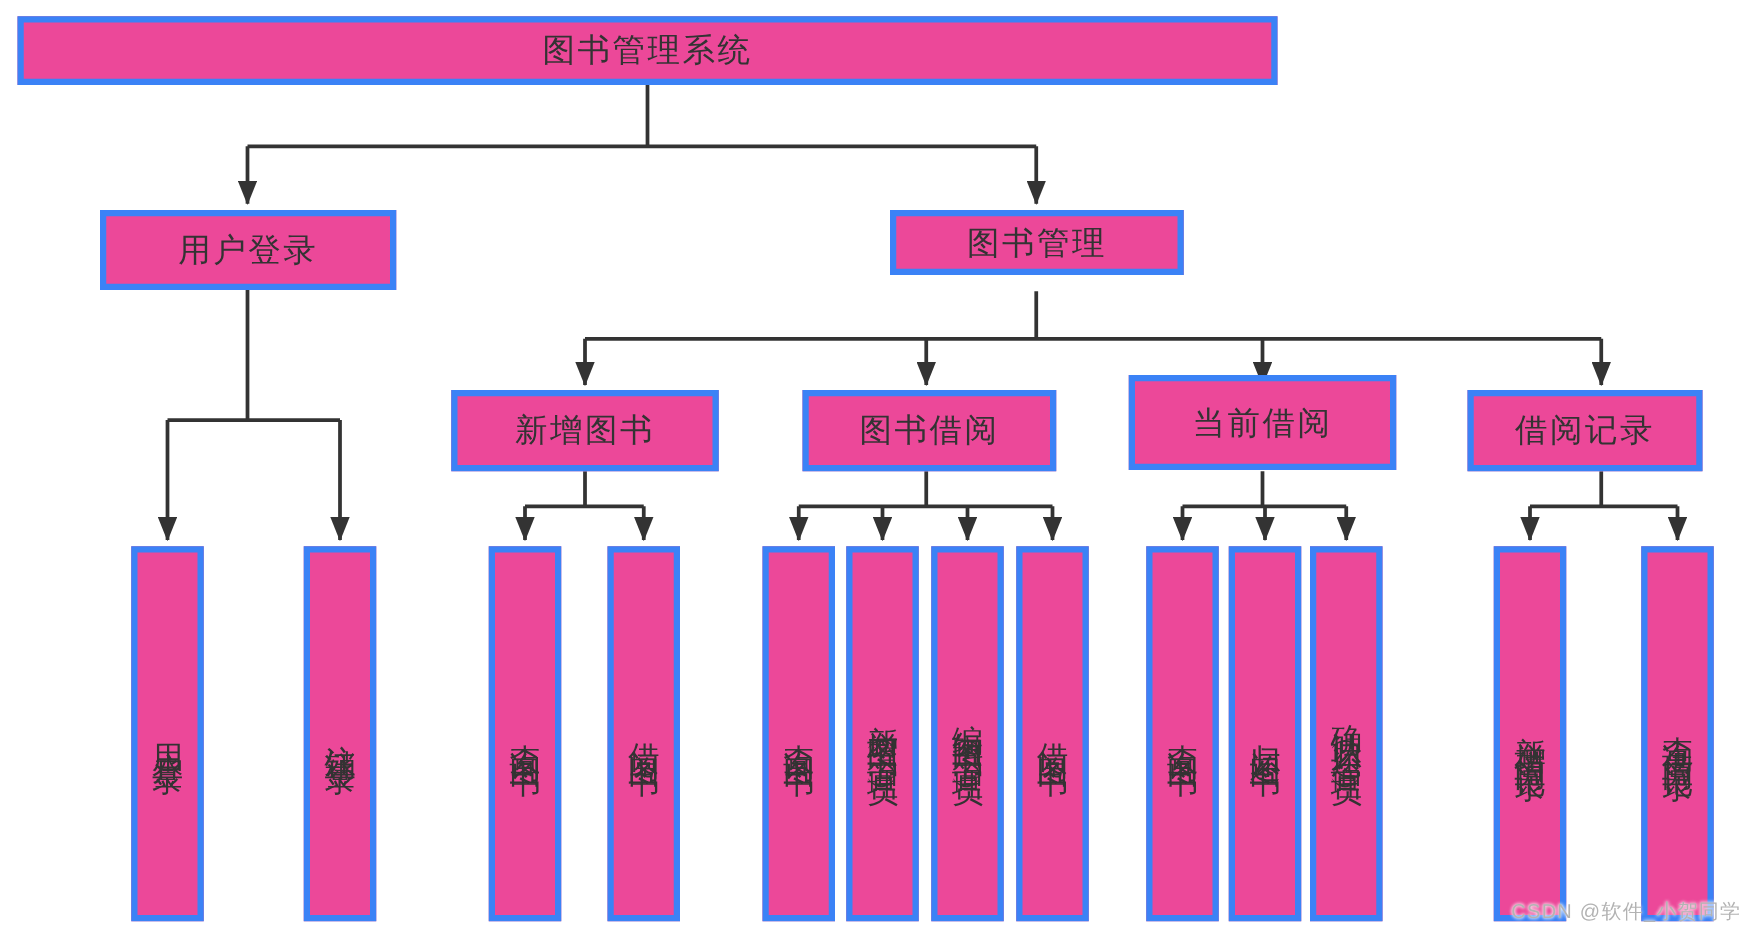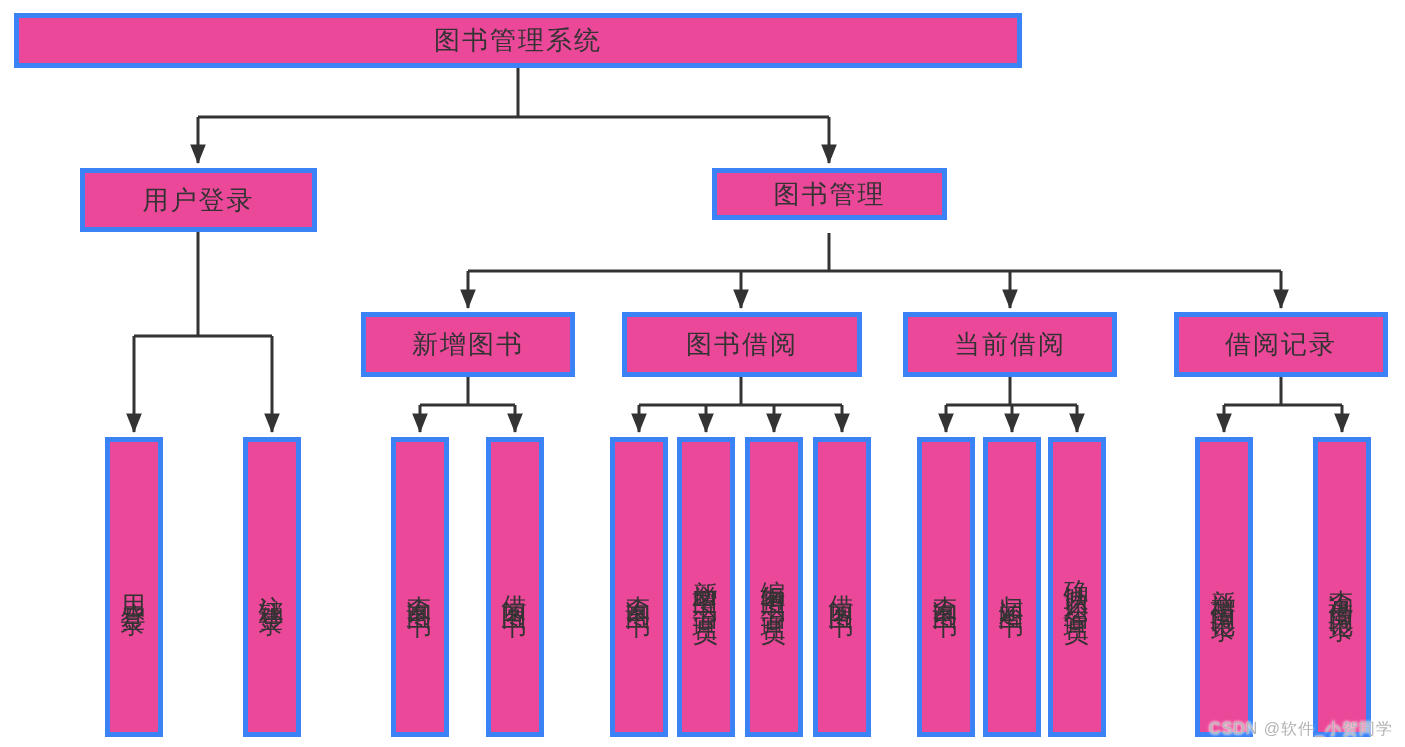--- a/index.html
+++ b/index.html
@@ -85,23 +85,23 @@
     </g>
   </g>
 </svg>
 
 <div class="node h" style="left:14px;top:13px;width:1008px;height:55px">图书管理系统</div>
 
 <div class="node h" style="left:80px;top:168px;width:237px;height:64px">用户登录</div>
 <div class="node h" style="left:712px;top:168px;width:235px;height:52px">图书管理</div>
 
 <div class="node h" style="left:361px;top:312px;width:214px;height:65px">新增图书</div>
-<div class="node h" style="left:622px;top:312px;width:240px;height:65px">图书借阅</div>
-<div class="node h" style="left:903px;top:312px;width:214px;height:65px">当前借阅</div>
-<div class="node h" style="left:1174px;top:312px;width:214px;height:65px">借阅记录</div>
+<div class="node h" style="left:642px;top:312px;width:203px;height:65px">图书借阅</div>
+<div class="node h" style="left:903px;top:300px;width:214px;height:76px">当前借阅</div>
+<div class="node h" style="left:1174px;top:312px;width:188px;height:65px">借阅记录</div>
 
 <div class="node leaf" style="left:105px;top:437px;width:58px;height:300px">
   <span class="vtext">用户登录</span>
 </div>
 <div class="node leaf" style="left:243px;top:437px;width:58px;height:300px">
   <span class="vtext">注销登录</span>
 </div>
 
 <div class="node leaf" style="left:391px;top:437px;width:58px;height:300px">
   <span class="vtext">查询图书</span>

